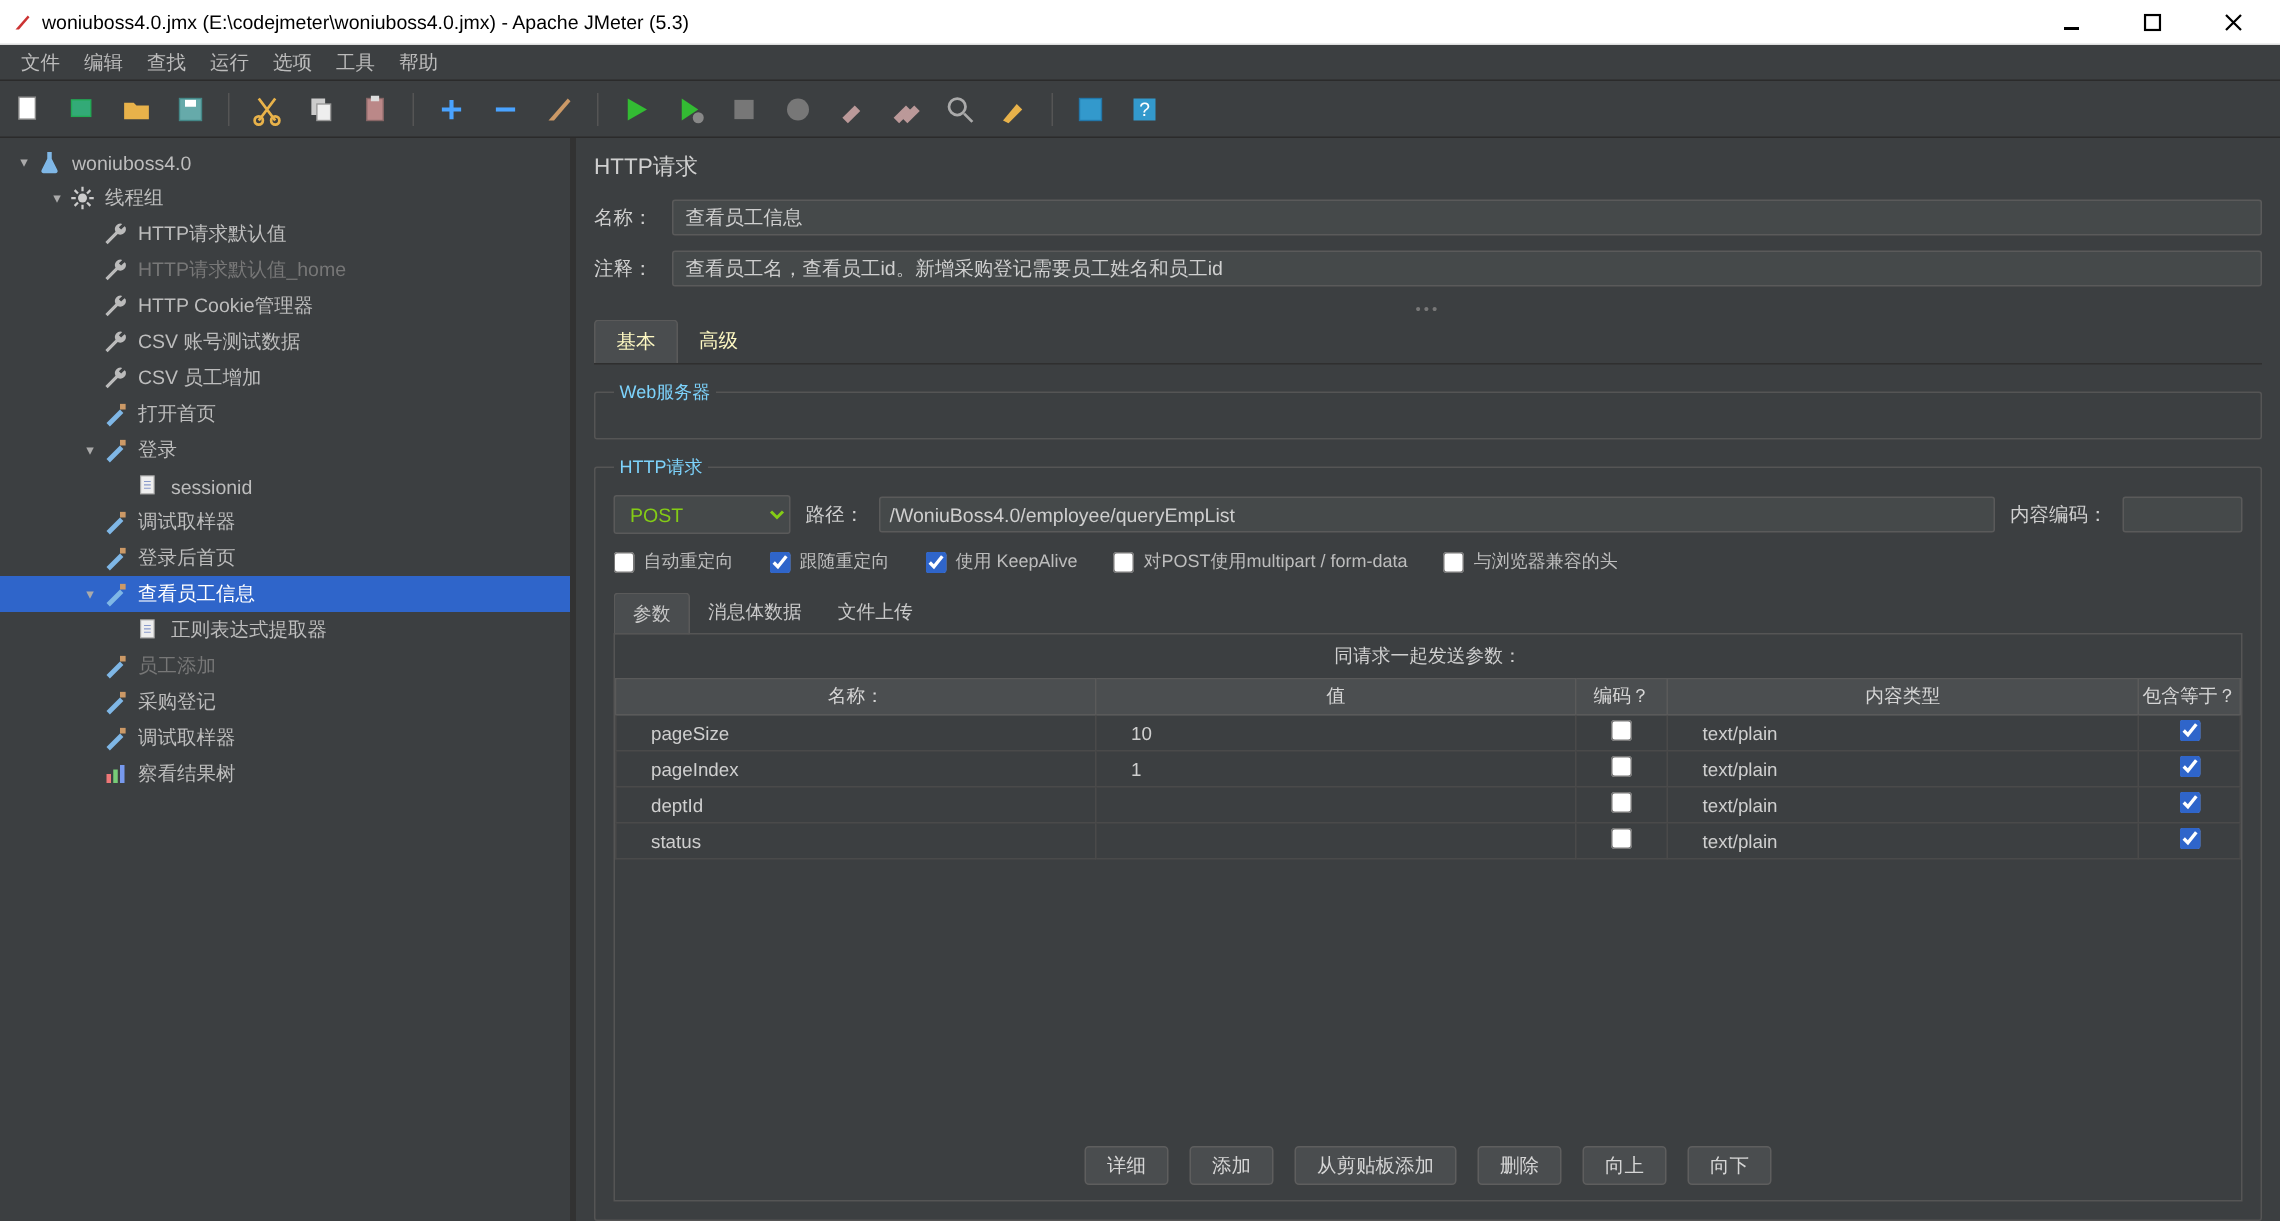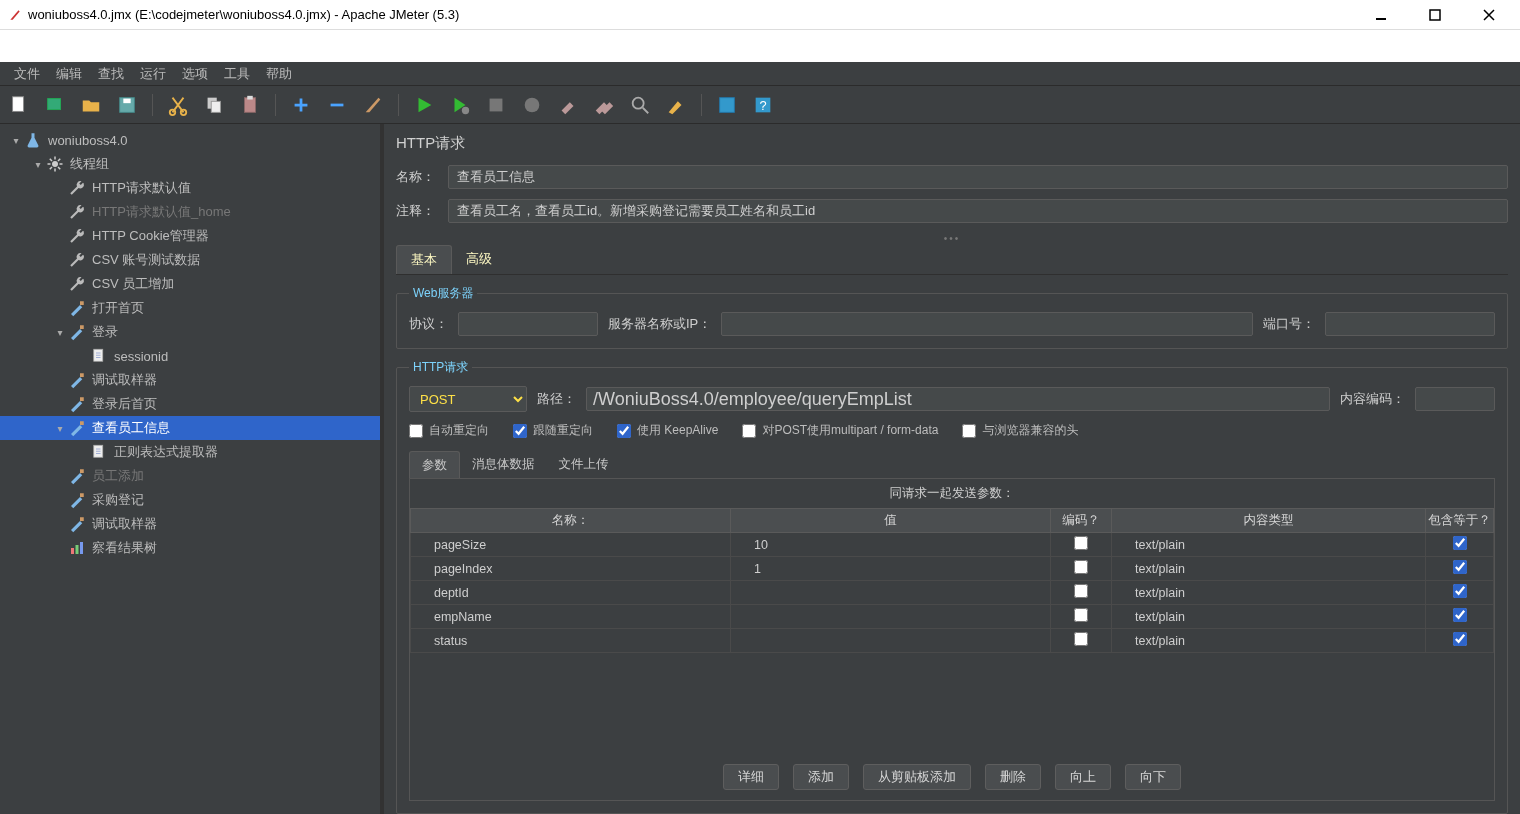--- a/index.html
+++ b/index.html
@@ -4,21 +4,21 @@
 <style>
   * { box-sizing: border-box; margin: 0; padding: 0; }
   html, body { height: 100%; font-family: "Microsoft YaHei", Arial, sans-serif; font-size: 12px; background: #3c3f41; color: #bbbbbb; user-select: none; }
   .window { width: 1520px; height: 814px; display: flex; flex-direction: column; background: #fff; }
   .titlebar { height: 30px; background: #ffffff; display: flex; align-items: center; padding: 0 8px; border-bottom: 1px solid #ddd; color: #000; }
   .titlebar .feather { width: 14px; height: 18px; margin-right: 6px; color: #d33; }
   .titlebar .title { flex: 1; font-size: 13px; }
   .titlebar .winbtns { display: flex; gap: 20px; margin-right: 6px; }
   .titlebar .winbtn { width: 34px; height: 20px; display: flex; align-items: center; justify-content: center; color: #000; }
 
-  .menubar { height: 24px; background: #3c3f41; display: flex; align-items: center; padding: 0 6px; border-bottom: 1px solid #2b2b2b; margin-top: 32px; }
+  .menubar { height: 24px; background: #3c3f41; display: flex; align-items: center; padding: 0 6px; border-bottom: 1px solid #2b2b2b; }
   .menubar .mitem { padding: 2px 8px; color: #bbbbbb; font-size: 13px; }
 
   .toolbar { height: 38px; background: #3c3f41; display: flex; align-items: center; padding: 0 8px; gap: 14px; border-bottom: 1px solid #2b2b2b; }
   .toolbar .ticon { width: 22px; height: 22px; display: flex; align-items: center; justify-content: center; }
 
   .body { flex: 1; display: flex; background: #3c3f41; overflow: hidden; }
 
   .tree { width: 384px; background: #3c3f41; border-right: 4px solid #323232; overflow: auto; padding-top: 4px; }
   .tree-row { height: 24px; display: flex; align-items: center; color: #bdbdbd; padding-left: 0; }
   .tree-row.selected { background: #2f65ca; color: #ffffff; }
@@ -37,22 +37,22 @@
   .gripper { height: 8px; text-align: center; color: #777; letter-spacing: 2px; font-size: 10px; }
   .tabs { display: flex; border-bottom: 1px solid #2f2f2f; margin-top: 4px; }
   .tabs .tab { padding: 5px 14px; font-size: 13px; color: #fef9c3; }
   .tabs .tab.active { background: #4a4d4f; border: 1px solid #5a5a5a; border-bottom: none; border-radius: 3px 3px 0 0; }
 
   fieldset.box { border: 1px solid #555; margin-top: 10px; padding: 10px 12px 12px 12px; border-radius: 2px; }
   fieldset.box > legend { color: #7dd3fc; font-size: 12px; padding: 0 4px; }
 
   .inline-row { display: flex; align-items: center; gap: 10px; }
   .inline-row .lbl2 { color: #cfcfcf; font-size: 13px; white-space: nowrap; }
-  .inline-row input[type=text] { height: 24px; background: #45494a; border: 1px solid #5a5a5a; color: #cfcfcf; padding: 0 6px; font-size: 18px; border-radius: 2px; }
-  .inline-row select { height: 26px; width: 118px; background: #45494a; border: 1px solid #5a5a5a; color: #fde047; padding: 0 6px; font-size: 13px; border-radius: 2px; }
+  .inline-row input[type=text] { height: 24px; background: #45494a; border: 1px solid #5a5a5a; color: #cfcfcf; padding: 0 6px; font-size: 13px; border-radius: 2px; }
+  .inline-row select { height: 26px; width: 118px; background: #45494a; border: 1px solid #5a5a5a; color: #84cc16; padding: 0 6px; font-size: 13px; border-radius: 2px; }
   .cbrow { display: flex; align-items: center; gap: 24px; margin-top: 10px; font-size: 12px; color: #bdbdbd; }
   .cbrow label { display: flex; align-items: center; gap: 6px; }
   .cbrow input[type=checkbox] { width: 14px; height: 14px; accent-color: #2f65ca; }
 
   .subtabs { display: flex; margin-top: 12px; }
   .subtabs .stab { padding: 5px 12px; font-size: 12.5px; color: #c9c9c9; }
   .subtabs .stab.active { background: #4a4d4f; border: 1px solid #5a5a5a; border-bottom: none; border-radius: 3px 3px 0 0; }
 
   .param-area { border: 1px solid #555; flex: 1; display: flex; flex-direction: column; margin-top: -1px; align-items: center; }
   .param-caption { text-align: center; padding: 6px 0; font-size: 12.5px; color: #cfcfcf; }
@@ -437,28 +437,20 @@
 
       <div class="gripper">•••</div>
 
       <div class="tabs">
         <div class="tab active">基本</div>
         <div class="tab">高级</div>
       </div>
 
       <fieldset class="box">
         <legend>Web服务器</legend>
-        <div class="inline-row">
-          <span class="lbl2">协议：</span>
-          <input type="text" style="width: 140px;" value="">
-          <span class="lbl2">服务器名称或IP：</span>
-          <input type="text" style="flex: 1 1 0%;" value="">
-          <span class="lbl2">端口号：</span>
-          <input type="text" style="width: 170px;" value="">
-        </div>
       </fieldset>
 
       <fieldset class="box" style="display:flex;flex-direction:column;flex:1;min-height:0">
         <legend>HTTP请求</legend>
         <div class="inline-row">
           <select>
             <option>POST</option>
           </select>
           <span class="lbl2">路径：</span>
           <input type="text" style="flex: 1 1 0%;" value="/WoniuBoss4.0/employee/queryEmpList">
@@ -522,27 +514,20 @@
                   <td class="center"><input type="checkbox" checked="" style=""></td>
                 </tr>
                 <tr>
                   <td>deptId</td>
                   <td></td>
                   <td class="center"><input type="checkbox" style=""></td>
                   <td>text/plain</td>
                   <td class="center"><input type="checkbox" checked="" style=""></td>
                 </tr>
                 <tr>
-                  <td>empName</td>
-                  <td></td>
-                  <td class="center"><input type="checkbox" style=""></td>
-                  <td>text/plain</td>
-                  <td class="center"><input type="checkbox" checked="" style=""></td>
-                </tr>
-                <tr>
                   <td>status</td>
                   <td></td>
                   <td class="center"><input type="checkbox" style=""></td>
                   <td>text/plain</td>
                   <td class="center"><input type="checkbox" checked="" style=""></td>
                 </tr>
               </tbody>
           </table>
           <div style="flex:1"></div>
           <div class="bottombar">

